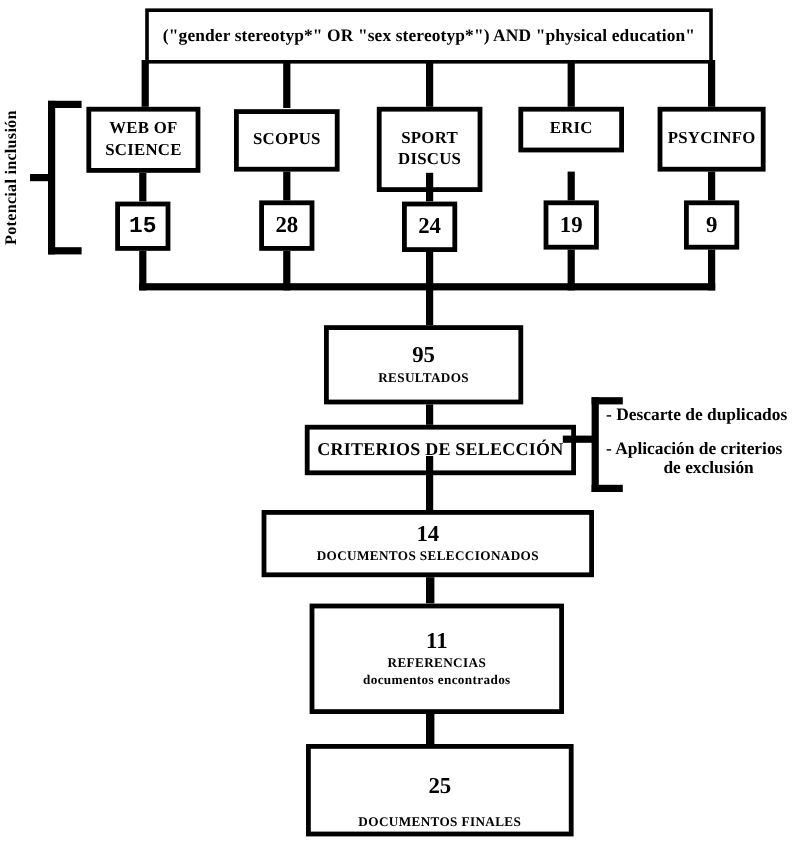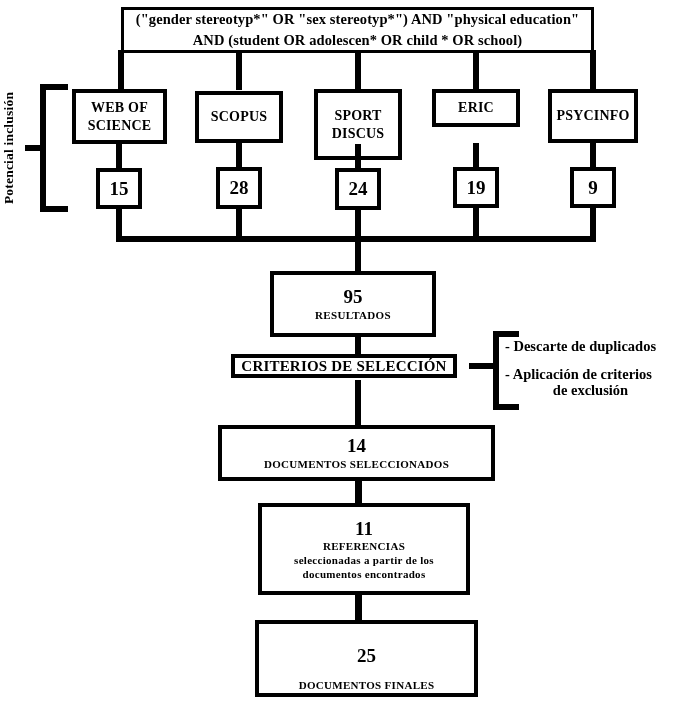--- a/index.html
+++ b/index.html
@@ -31,21 +31,20 @@
   .crit{font-size:15px;letter-spacing:.2px;}
   .gapbox{justify-content:flex-end;padding-top:8px;}
 </style>
 </head>
 <body>
 
 <div id="canvas">
 
   <div class="box query" style="left:121px;top:7px;width:473px;height:46px;">
     <div>("gender stereotyp*" OR "sex stereotyp*") AND "physical education"</div>
-    <div>AND (student OR adolescen* OR child * OR school)</div>
   </div>
 
   <div class="vline" style="left:118px;top:50px;width:6px;height:40px;"></div>
   <div class="vline" style="left:236px;top:50px;width:6px;height:40px;"></div>
   <div class="vline" style="left:355px;top:50px;width:6px;height:40px;"></div>
   <div class="vline" style="left:473px;top:50px;width:6px;height:40px;"></div>
   <div class="vline" style="left:590px;top:50px;width:6px;height:40px;"></div>
 
   <div class="box" style="left:195px;top:91px;width:88px;height:52px;">
     <div class="dbname">SCOPUS</div>
@@ -62,21 +61,21 @@
   <div class="box" style="left:548px;top:89px;width:90px;height:54px;font-family:Liberation Serif, serif;">
     <div class="dbname">PSYCINFO</div>
   </div>
 
   <div class="vline" style="left:116px;top:144px;width:6px;height:24px;"></div>
   <div class="vline" style="left:236px;top:143px;width:6px;height:25px;"></div>
   <div class="vline" style="left:355px;top:144px;width:6px;height:24px;"></div>
   <div class="vline" style="left:473px;top:143px;width:6px;height:25px;"></div>
   <div class="vline" style="left:590px;top:143px;width:6px;height:25px;"></div>
 
-  <div class="box" style="left:96px;top:168px;width:46px;height:41px;">
+  <div class="box" style="left:96px;top:168px;width:46px;height:41px;font-family:Liberation Mono, monospace;">
     <div class="num">15</div>
   </div>
   <div class="box" style="left:216px;top:167px;width:46px;height:42px;">
     <div class="num">28</div>
   </div>
   <div class="box" style="left:335px;top:168px;width:46px;height:42px;">
     <div class="num">24</div>
   </div>
   <div class="box" style="left:453px;top:167px;width:46px;height:41px;">
     <div class="num">19</div>
@@ -95,21 +94,21 @@
 
   <div class="vline" style="left:355px;top:236px;width:6px;height:36px;"></div>
 
   <div class="box" style="left:270px;top:271px;width:166px;height:66px;">
     <div class="num">95</div>
     <div class="lbl">RESULTADOS</div>
   </div>
 
   <div class="vline" style="left:355px;top:337px;width:6px;height:18px;"></div>
 
-  <div class="box crit" style="left:231px;top:354px;width:226px;height:24px;">
+  <div class="box crit" style="left:254px;top:354px;width:226px;height:42px;">
     <div>CRITERIOS DE SELECCIÓN</div>
   </div>
 
   <div class="hline" style="left:469px;top:363px;width:27px;height:6px;"></div>
 
   <div class="vline" style="left:493px;top:331px;width:6px;height:79px;"></div>
   <div class="hline" style="left:493px;top:331px;width:26px;height:6px;"></div>
   <div class="hline" style="left:493px;top:404px;width:26px;height:6px;"></div>
 
   <div class="notes">
@@ -123,21 +122,20 @@
   <div class="box" style="left:218px;top:425px;width:277px;height:56px;">
     <div class="num">14</div>
     <div class="lbl">DOCUMENTOS SELECCIONADOS</div>
   </div>
 
   <div class="vline" style="left:355px;top:481px;width:7px;height:22px;"></div>
 
   <div class="box" style="left:258px;top:503px;width:212px;height:92px;">
     <div class="num">11</div>
     <div class="lbl">REFERENCIAS</div>
-    <div class="lbl">seleccionadas a partir de los</div>
     <div class="lbl">documentos encontrados</div>
   </div>
 
   <div class="vline" style="left:355px;top:595px;width:7px;height:25px;"></div>
 
   <div class="box gapbox" style="left:255px;top:620px;width:223px;height:77px;">
     <div class="num">25</div>
     <div class="lbl" style="margin-top:12px;">DOCUMENTOS FINALES</div>
   </div>
 

